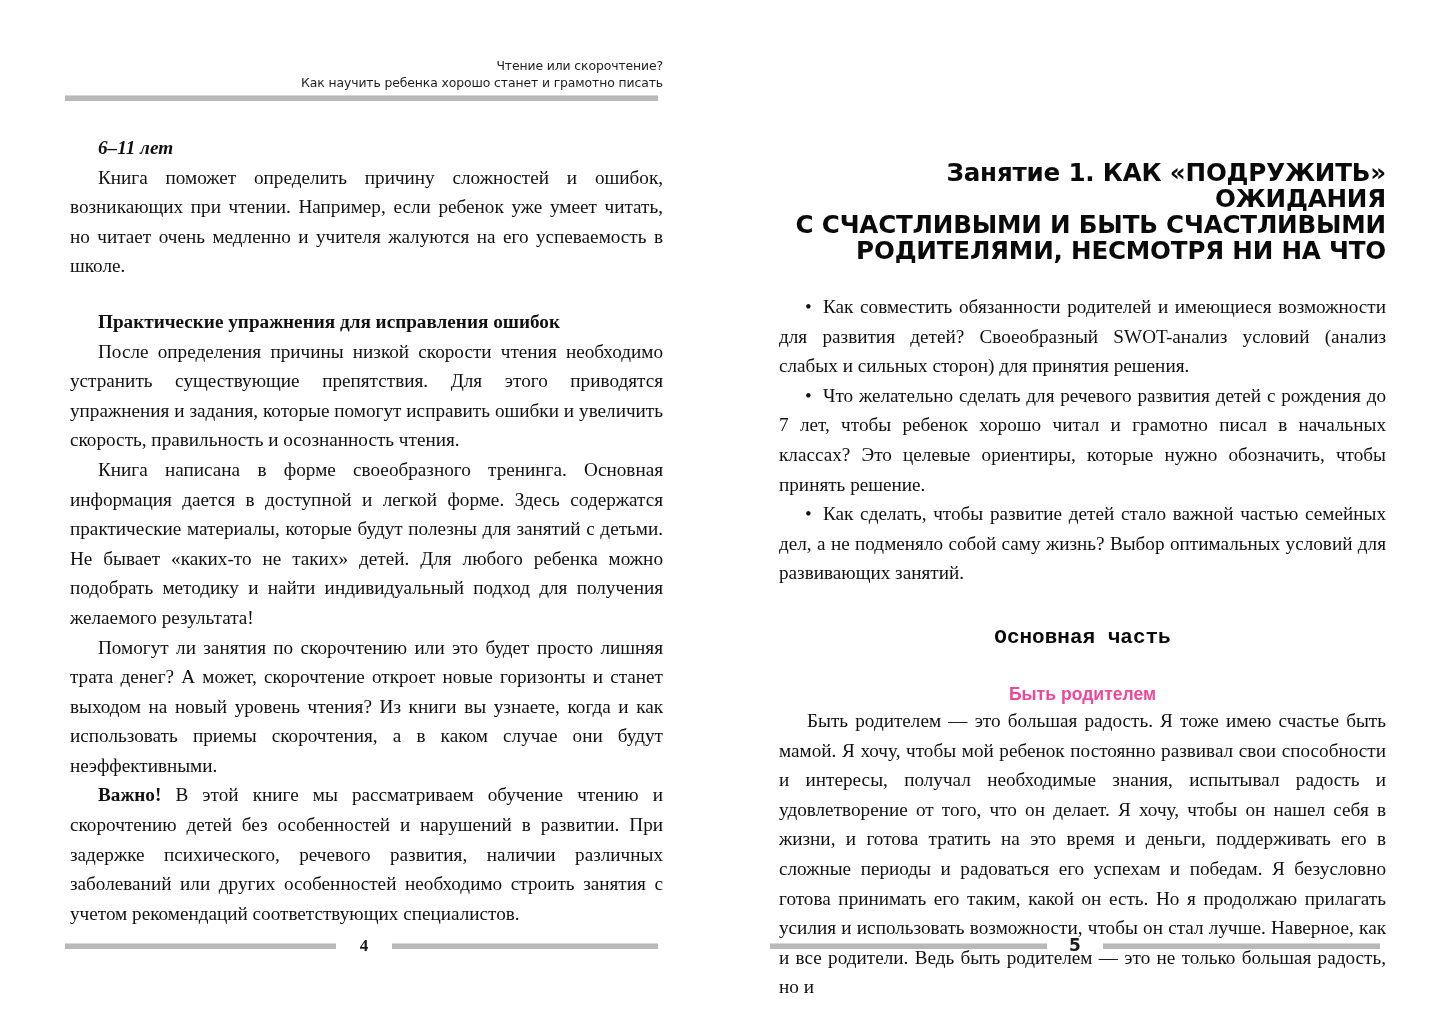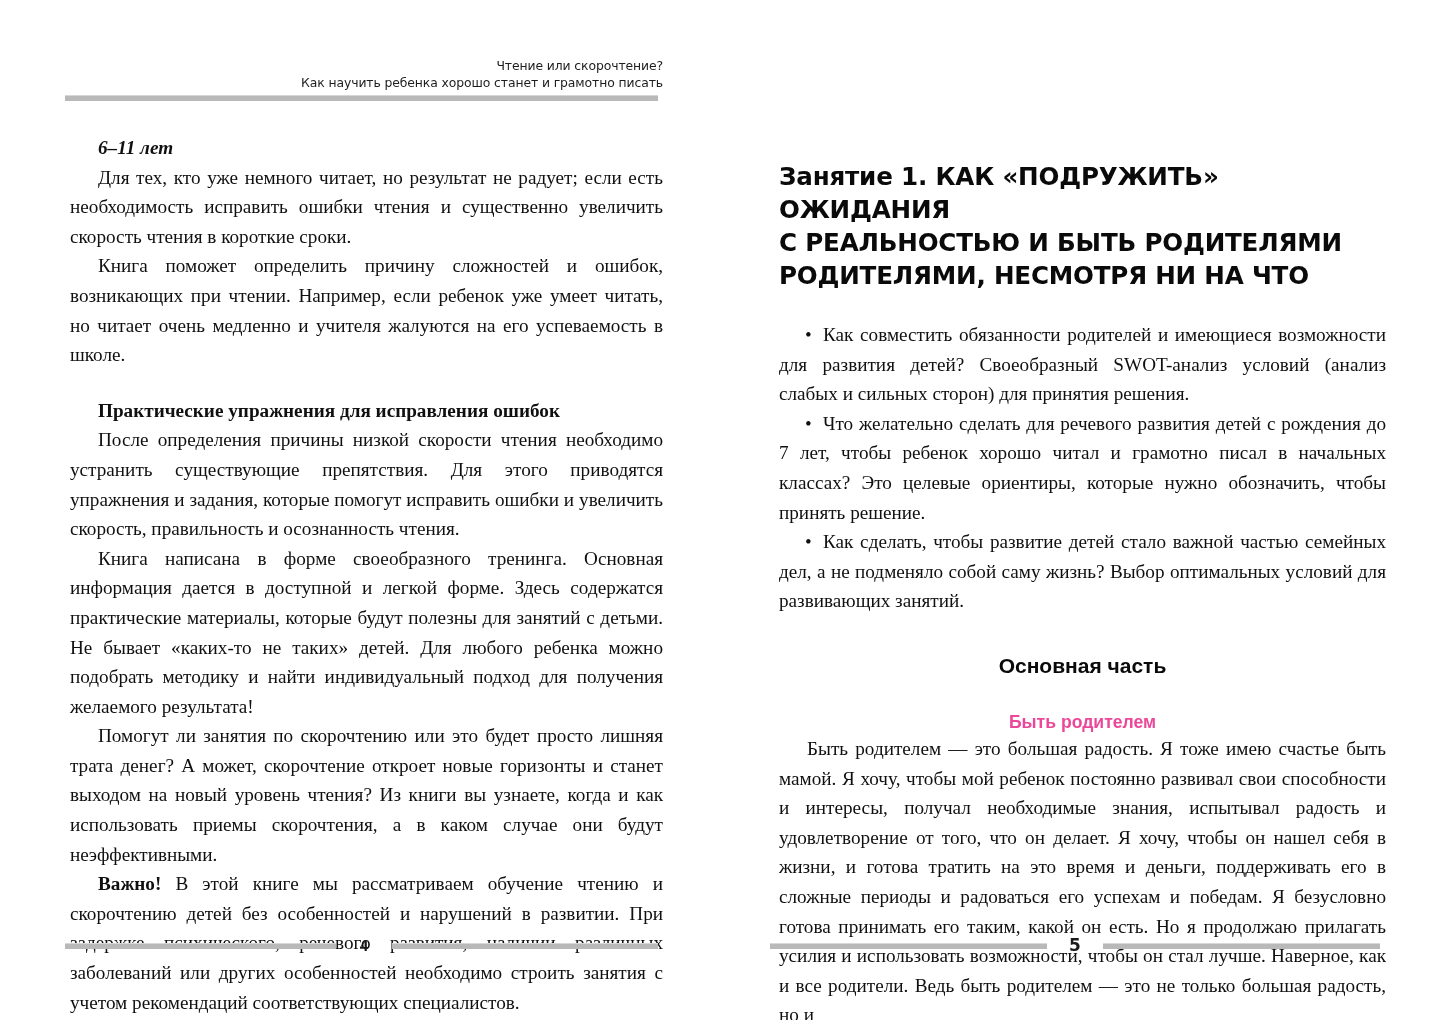--- a/index.html
+++ b/index.html
@@ -104,42 +104,42 @@
   }
 
   strong.inline { font-weight: bold; }
 
   
   .chapter-title {
     margin: 0;
     font-family: "DejaVu Sans", "Liberation Sans", sans-serif;
     font-weight: bold;
     font-size: 24.6px;
-    line-height: 33px;
-    text-align: left;
+    line-height: 26px;
+    text-align: right;
     text-indent: 0;
     letter-spacing: -0.2px;
     color: #0a0a0a;
   }
   .chapter-title .t-line { display: block; }
 
   .sub-center {
     margin: 30px 0 0 0;
     font-family: "DejaVu Sans", "Liberation Sans", sans-serif;
     font-weight: bold;
     font-size: 18.5px;
     line-height: 26px;
     text-align: center;
     text-indent: 0;
     color: #0a0a0a;
   }
 
   .section-center {
     margin: 0;
-    font-family: Liberation Sans, sans-serif;
+    font-family: Liberation Mono, monospace;
     font-weight: bold;
     font-size: 21px;
     line-height: 28px;
     text-align: center;
     text-indent: 0;
     color: #0a0a0a;
   }
 
   .section-sub-center {
     margin: 0;
@@ -204,21 +204,20 @@
 
     <div class="runhead">
       <span class="line-1">Чтение или скорочтение?</span>
       <span class="line-2">Как научить ребенка хорошо станет и грамотно писать</span>
     </div>
     <div class="rule-head"></div>
 
     <div class="col-left">
 
       <div class="sub-ital">6–11 лет</div>
-      <p>Для тех, кто уже немного читает, но результат не радует; если есть необходимость исправить ошибки чтения и существенно увеличить скорость чтения в короткие сроки.</p>
 
       <p>Книга поможет определить причину сложностей и ошибок, возникающих при чтении. Например, если ребенок уже умеет читать, но читает очень медленно и учителя жалуются на его успеваемость в школе.</p>
 
       <div class="h-serif">Практические упражнения для исправления ошибок</div>
       <p>После определения причины низкой скорости чтения необходимо устранить существующие препятствия. Для этого приводятся упражнения и задания, которые помогут исправить ошибки и увеличить скорость, правильность и осознанность чтения.</p>
 
       <p>Книга написана в форме своеобразного тренинга. Основная информация дается в доступной и легкой форме. Здесь содержатся практические материалы, которые будут полезны для занятий с детьми. Не бывает «каких-то не таких» детей. Для любого ребенка можно подобрать методику и найти индивидуальный подход для получения желаемого результата!</p>
       <p>Помогут ли занятия по скорочтению или это будет просто лишняя трата денег? А может, скорочтение откроет новые горизонты и станет выходом на новый уровень чтения? Из книги вы узнаете, когда и как использовать приемы скорочтения, а в каком случае они будут неэффективными.</p>
 
       <p><strong class="inline">Важно!</strong><span> В этой книге мы рассматриваем обучение чтению и скорочтению детей без особенностей и нарушений в развитии. При задержке психического, речевого развития, наличии различных заболеваний или других особенностей необходимо строить занятия с учетом рекомендаций соответствующих специалистов.</span></p>
@@ -233,21 +232,21 @@
       </div>
     </div>
   </div>
 
   <div class="page">
 
     <div class="col-right" style="position:absolute; left:57px; top:160px; width:607px;">
 
       <div class="chapter-title">
         <span class="t-line">Занятие 1. КАК «ПОДРУЖИТЬ» ОЖИДАНИЯ</span>
-        <span class="t-line">С РЕАЛЬНОСТЬЮ И БЫТЬ РОДИТЕЛЯМИ</span>
+        <span class="t-line">С СЧАСТЛИВЫМИ И БЫТЬ СЧАСТЛИВЫМИ</span>
         <span class="t-line">РОДИТЕЛЯМИ, НЕСМОТРЯ НИ НА ЧТО</span>
       </div>
 
 
       <div style="height:28px;"></div>
 
       <p class="bullet"><span class="bul">•</span><span>Как совместить обязанности родителей и имеющиеся возможности для развития детей? Своеобразный SWOT-анализ условий (анализ слабых и сильных сторон) для принятия решения.</span></p>
       <p class="bullet"><span class="bul">•</span><span>Что желательно сделать для речевого развития детей с рождения до 7 лет, чтобы ребенок хорошо читал и грамотно писал в начальных классах? Это целевые ориентиры, которые нужно обозначить, чтобы принять решение.</span></p>
       <p class="bullet"><span class="bul">•</span><span>Как сделать, чтобы развитие детей стало важной частью семейных дел, а не подменяло собой саму жизнь? Выбор оптимальных условий для развивающих занятий.</span></p>
 

